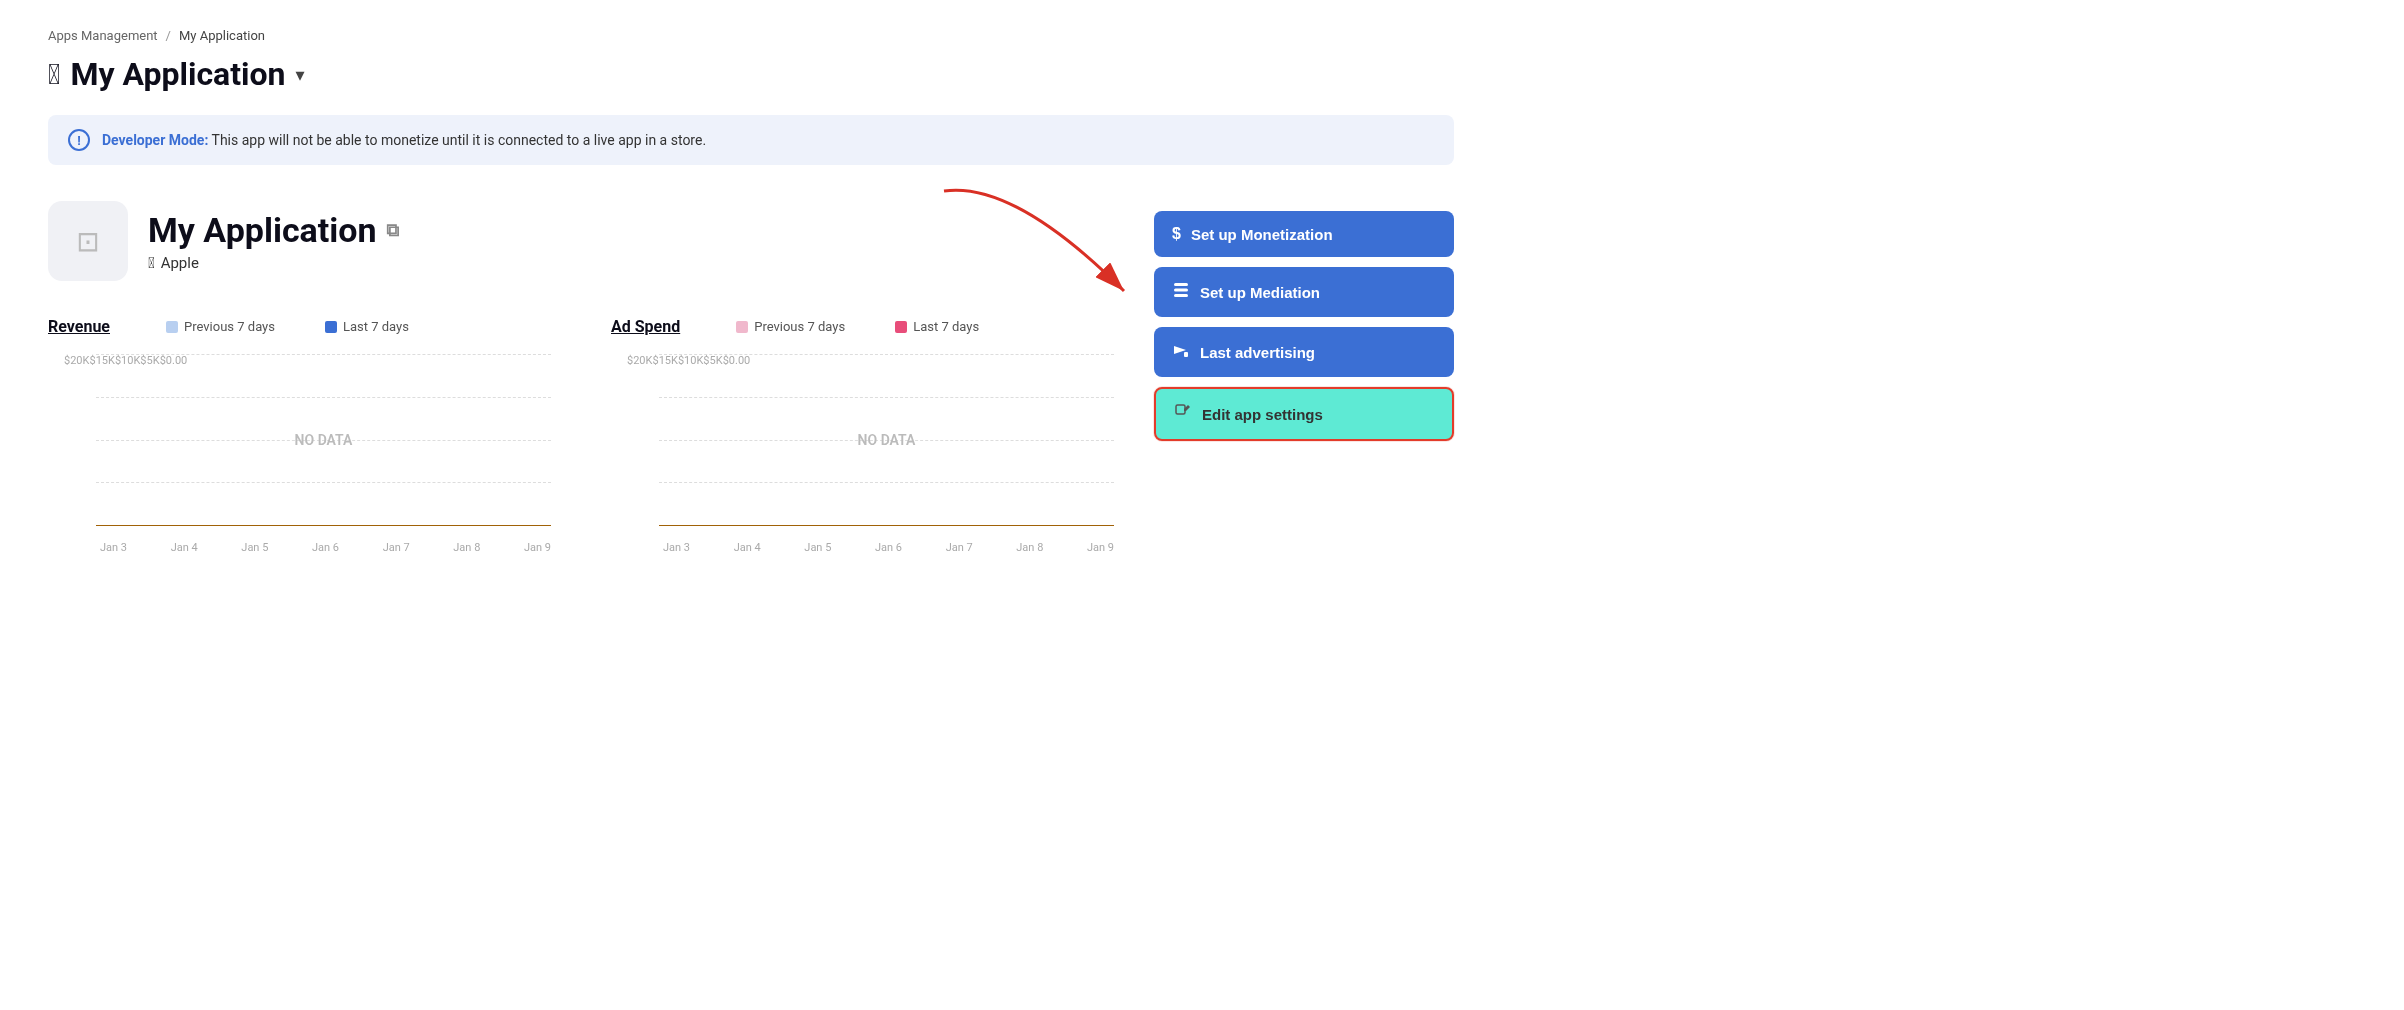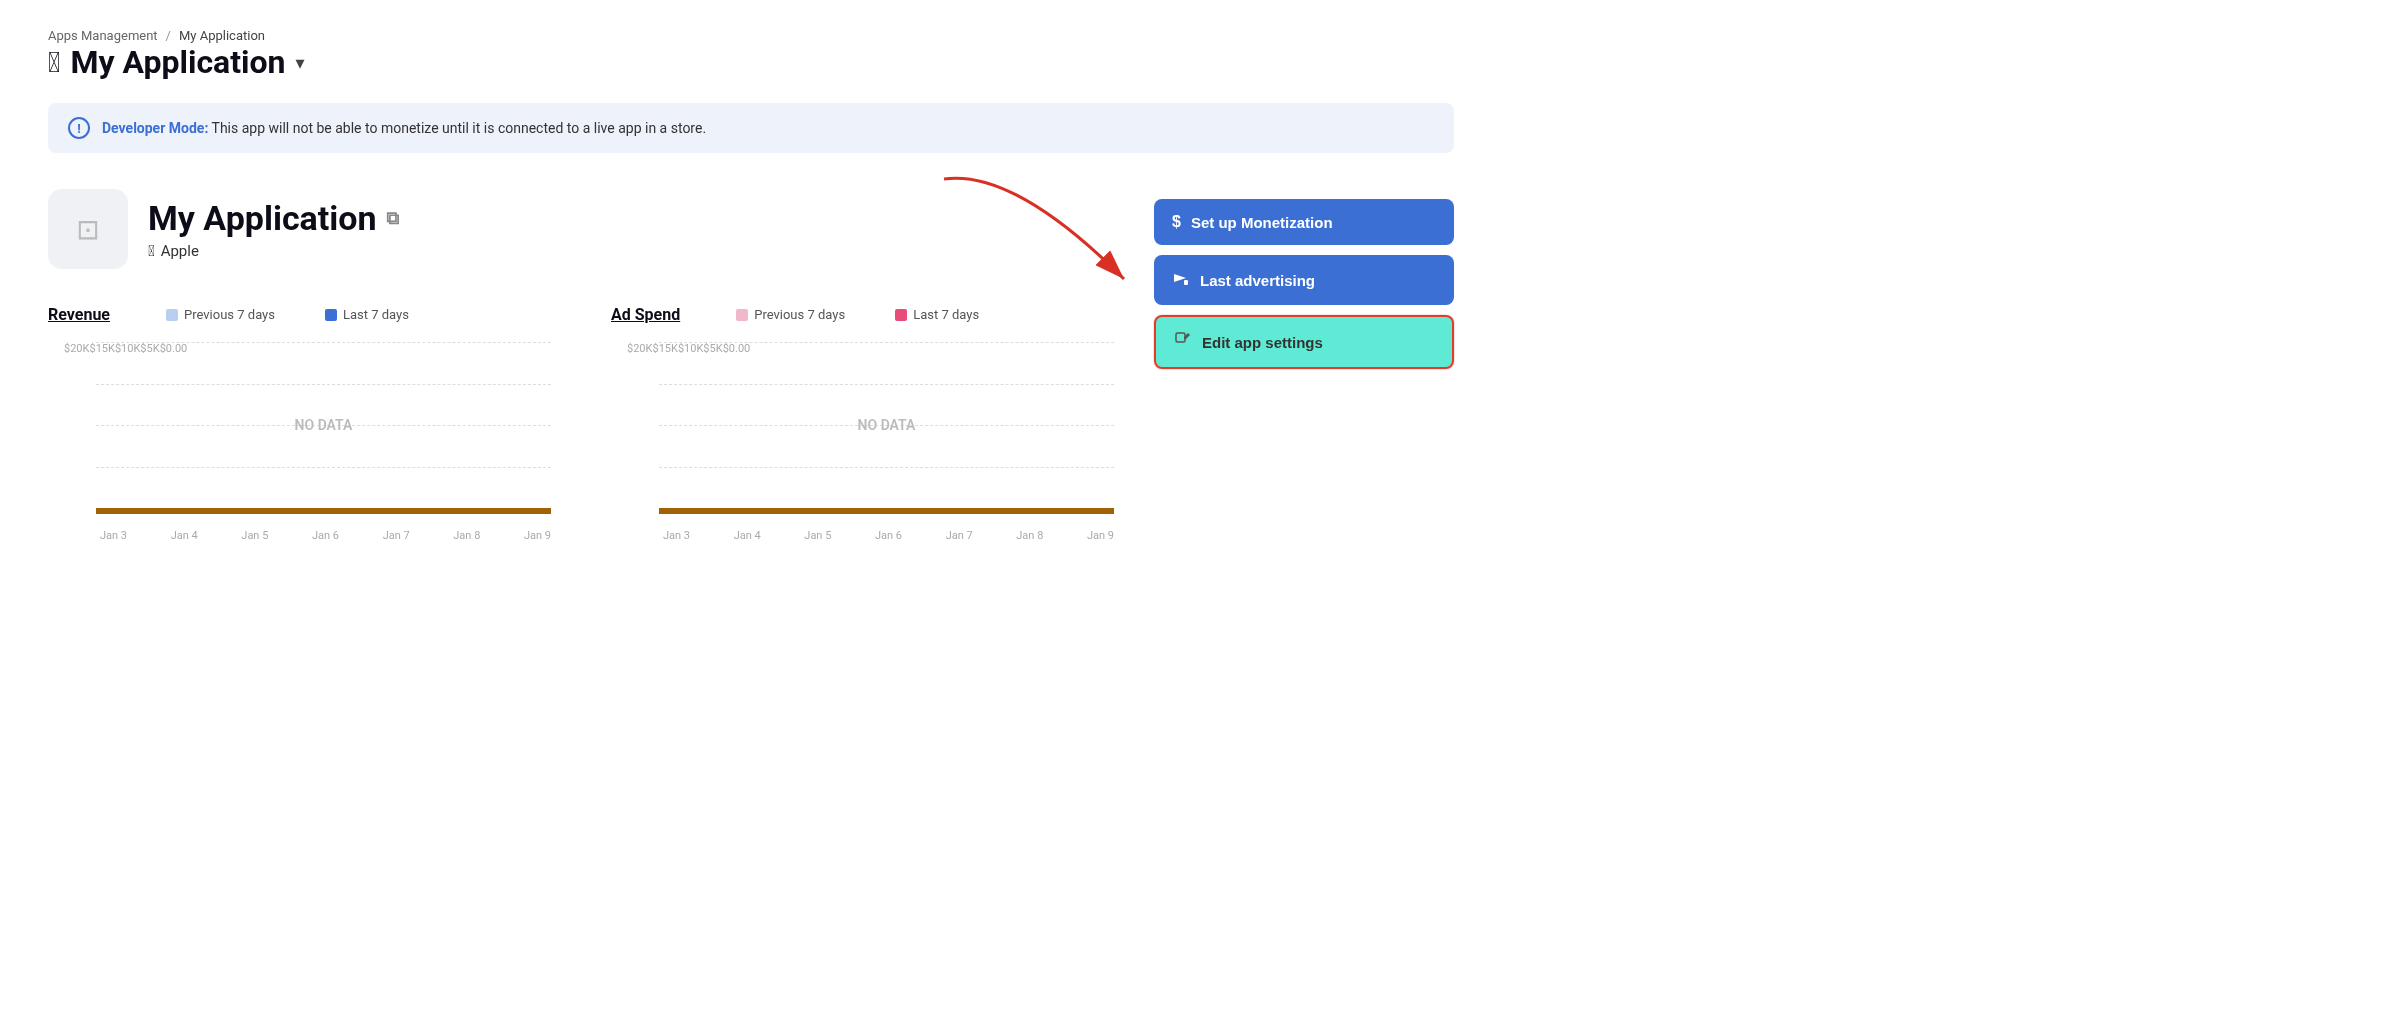--- a/index.html
+++ b/index.html
@@ -15,21 +15,21 @@
       max-width: 1502px;
     }
 
     
     .breadcrumb {
       display: flex;
       align-items: center;
       gap: 8px;
       font-size: 13px;
       color: #666;
-      margin-bottom: 0;
+      margin-bottom: 12px;
     }
     .breadcrumb-link {
       color: #666;
       text-decoration: none;
       cursor: pointer;
     }
     .breadcrumb-separator { color: #999; }
     .breadcrumb-current { color: #444; }
 
     
@@ -197,21 +197,21 @@
       font-size: 11px;
       color: #aaa;
       width: 42px;
     }
     .chart-plot-area {
       position: absolute;
       left: 48px;
       right: 0;
       top: 0;
       bottom: 28px;
-      border-bottom: 6px solid #a16207;
+      border-bottom: 1px solid #a16207;
     }
     .grid-line {
       position: absolute;
       left: 0;
       right: 0;
       border-top: 1px dashed #ddd;
     }
     .no-data-label {
       position: absolute;
       top: 50%;
@@ -413,20 +413,30 @@
           </marker>
         </defs>
         <path d="M 50,20 Q 120,10 230,120" stroke="#d93025" stroke-width="3" fill="none" marker-end="url(#arrowhead)"></path>
       </svg>
 
       <button class="action-btn btn-blue">
         <span class="btn-icon">$</span>
         <span>Set up Monetization</span>
       </button>
 
+      <button class="action-btn btn-blue">
+        <span class="btn-icon">
+          <svg width="18" height="18" viewBox="0 0 18 18" fill="none" xmlns="http://www.w3.org/2000/svg">
+            <rect x="2" y="2" width="14" height="3" rx="1.5" fill="white"></rect>
+            <rect x="2" y="7.5" width="14" height="3" rx="1.5" fill="white"></rect>
+            <rect x="2" y="13" width="14" height="3" rx="1.5" fill="white"></rect>
+          </svg>
+        </span>
+        <span>Set up Mediation</span>
+      </button>
 
       <button class="action-btn btn-blue">
         <span class="btn-icon">
           <svg width="18" height="18" viewBox="0 0 18 18" fill="none" xmlns="http://www.w3.org/2000/svg">
             <path d="M2 13V5l12 4-12 4z" fill="white"></path>
             <rect x="12" y="11" width="4" height="5" rx="1" fill="white"></rect>
           </svg>
         </span>
         <span>Last advertising</span>
       </button>

